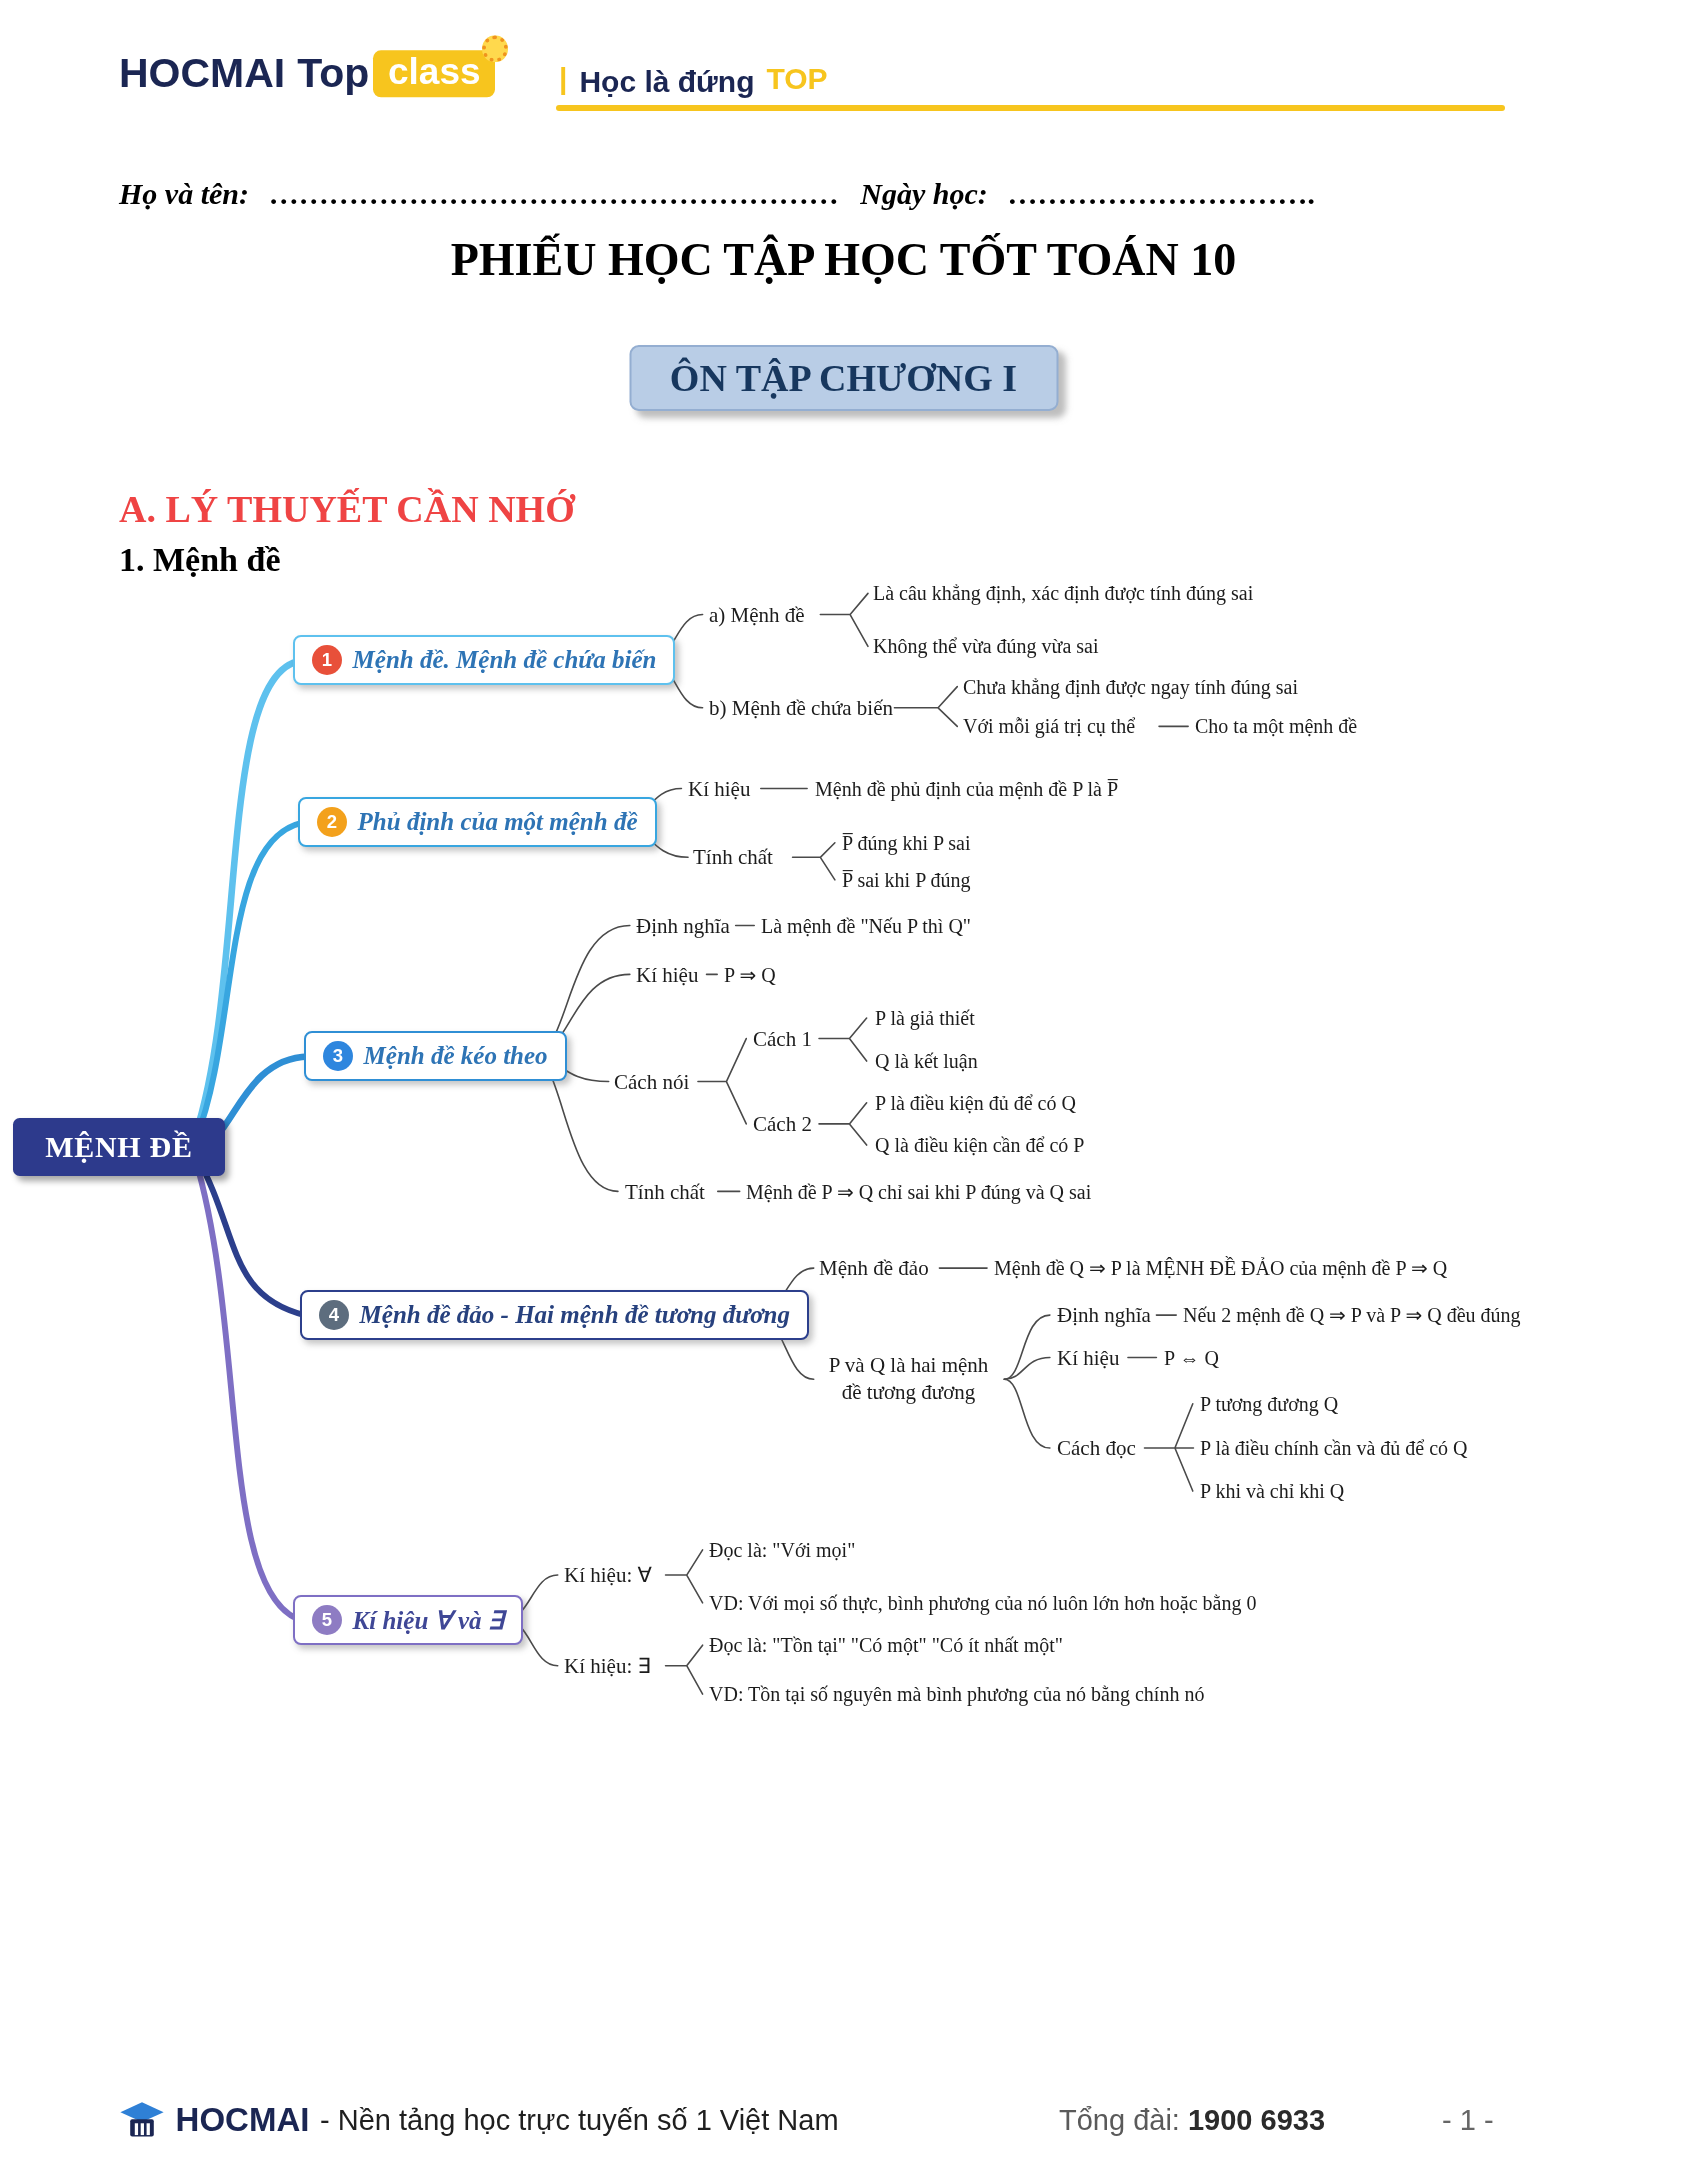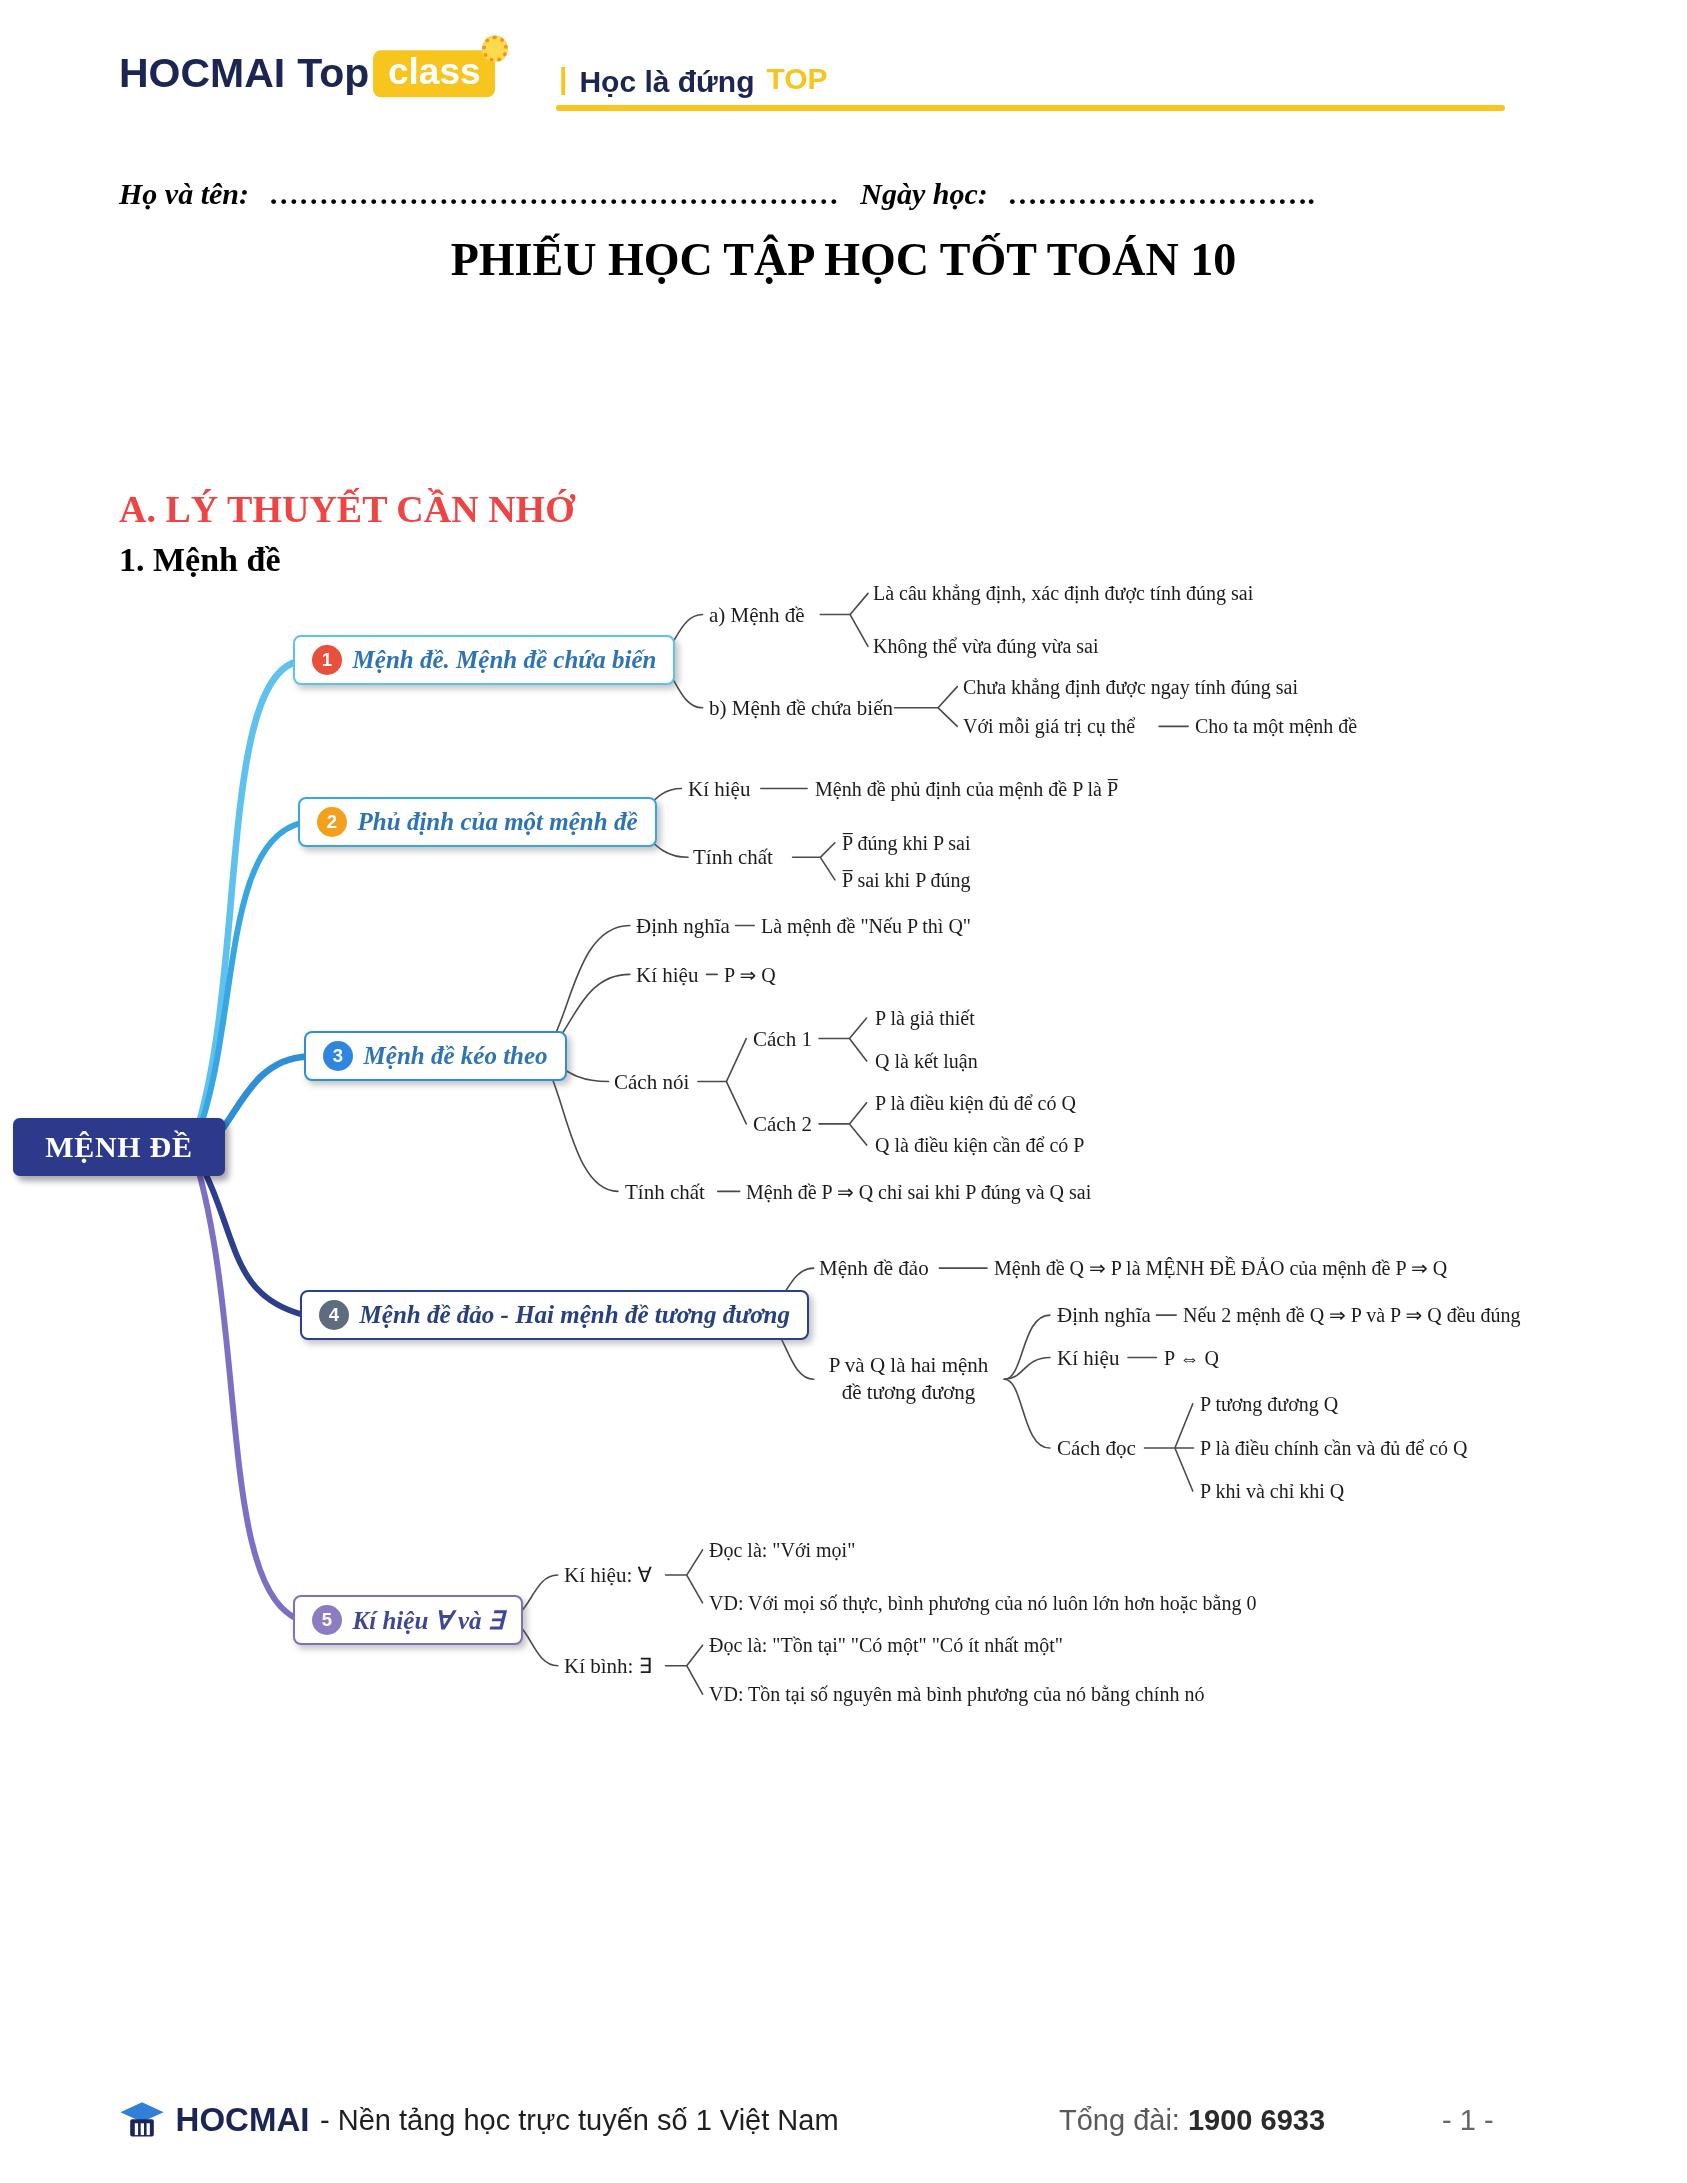--- a/index.html
+++ b/index.html
@@ -93,20 +93,21 @@
   <div class="rule"></div>
 
   <div class="student">
     <span>Họ và tên:</span>
     <span class="gap">…………………………………………………</span>
     <span class="gap">Ngày học:</span>
     <span class="gap">………………………….</span>
   </div>
 
   <div class="doc-title">PHIẾU HỌC TẬP HỌC TỐT TOÁN 10</div>
+  <div class="chapter">ÔN TẬP CHƯƠNG I</div>
   <div class="sec-a">A. LÝ THUYẾT CẦN NHỚ</div>
   <div class="sec-1">1. Mệnh đề</div>
 
   <svg class="wires" width="1687" height="2183" viewBox="0 0 2550 3300">
     <g fill="none" stroke-linecap="round">
 
       <path d="M295,1716 C372,1480 330,1032 449,1000" stroke="#5ec1ee" stroke-width="10"></path>
       <path d="M295,1724 C362,1560 332,1272 456,1244" stroke="#38a6e0" stroke-width="9"></path>
       <path d="M297,1734 C352,1732 362,1600 466,1597" stroke="#2f8fd5" stroke-width="10"></path>
       <path d="M295,1744 C362,1862 342,1958 460,1988" stroke="#2c3f8c" stroke-width="9"></path>
@@ -213,21 +214,21 @@
   <div class="abs lbl" style="left:1057px; top:1358px;">Kí hiệu</div>
   <div class="abs leaf" style="left:1164px; top:1358px;">P ⇔ Q</div>
   <div class="abs lbl" style="left:1057px; top:1448px;">Cách đọc</div>
   <div class="abs leaf" style="left:1200px; top:1404px;">P tương đương Q</div>
   <div class="abs leaf" style="left:1200px; top:1448px;">P là điều chính cần và đủ để có Q</div>
   <div class="abs leaf" style="left:1200px; top:1491px;">P khi và chỉ khi Q</div>
 
   <div class="abs lbl" style="left:564px;  top:1575px;">Kí hiệu: ∀</div>
   <div class="abs leaf" style="left:709px; top:1550px;">Đọc là: "Với mọi"</div>
   <div class="abs leaf" style="left:709px; top:1603px;">VD: Với mọi số thực, bình phương của nó luôn lớn hơn hoặc bằng 0</div>
-  <div class="abs lbl" style="left:564px;  top:1666px;">Kí bình: ∃</div>
+  <div class="abs lbl" style="left:564px;  top:1666px;">Kí hiệu: ∃</div>
   <div class="abs leaf" style="left:709px; top:1645px;">Đọc là: "Tồn tại" "Có một" "Có ít nhất một"</div>
   <div class="abs leaf" style="left:709px; top:1694px;">VD: Tồn tại số nguyên mà bình phương của nó bằng chính nó</div>
 
   <div class="footer">
     <svg width="46" height="38" viewBox="0 0 70 58">
       <polygon points="35,2 68,17 35,32 2,17" fill="#2f80d6"></polygon>
       <rect x="17" y="28" width="36" height="26" rx="3" fill="#1b2653"></rect>
       <rect x="24" y="34" width="5" height="18" fill="#ffffff"></rect>
       <rect x="33" y="34" width="5" height="18" fill="#ffffff"></rect>
       <rect x="42" y="34" width="5" height="18" fill="#ffffff"></rect>

